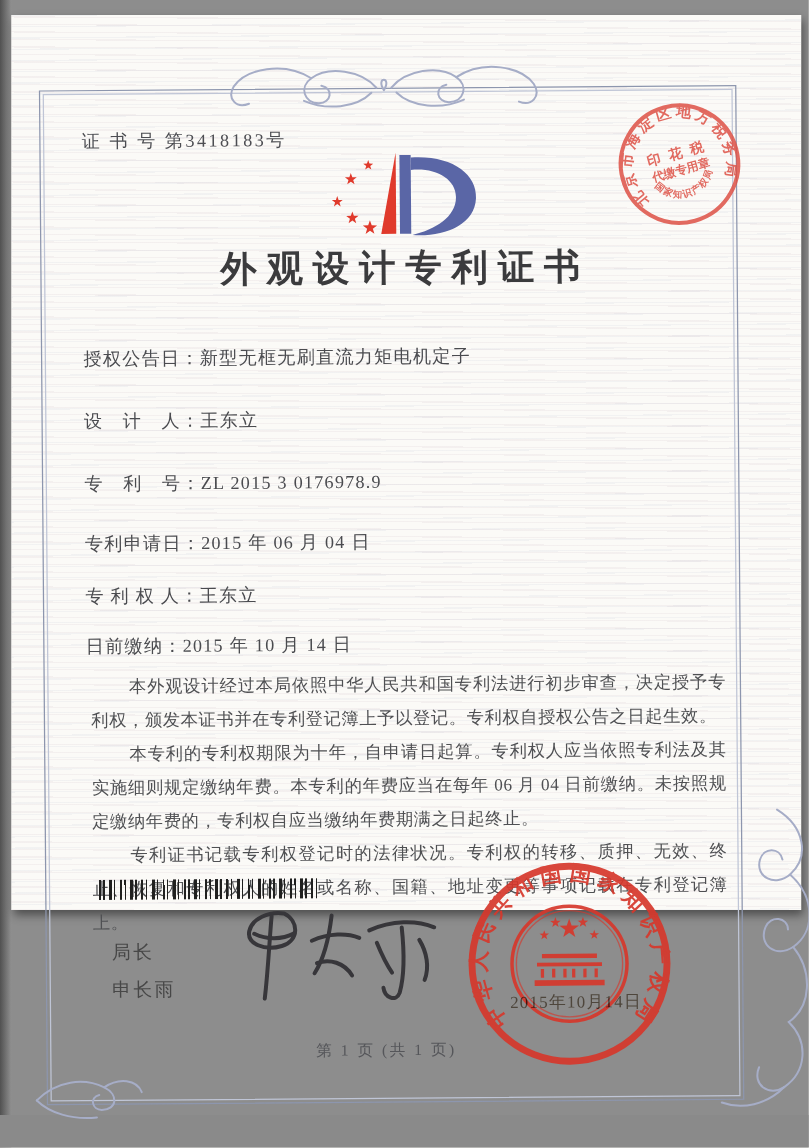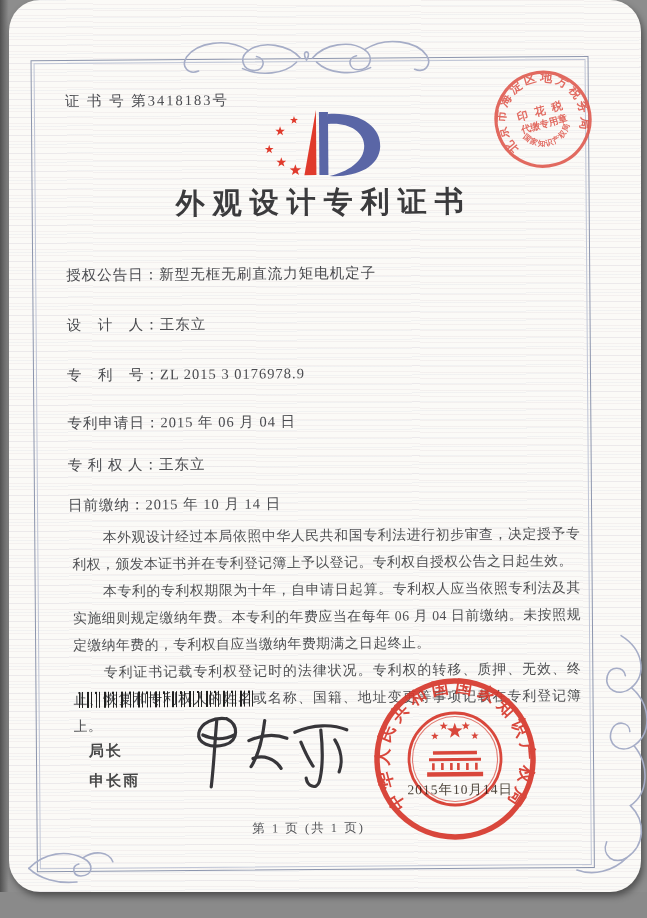--- a/index.html
+++ b/index.html
@@ -5,27 +5,26 @@
   html,body{margin:0;padding:0;}
   body{
     width:647px;height:918px;position:relative;overflow:hidden;
     background:#8d8d8d;
     font-family:"Liberation Serif","DejaVu Serif",serif;
   }
   .scan-left{position:absolute;left:0;top:0;width:9px;height:100%;
     background:linear-gradient(90deg,#515151,#8f8f8f);}
   .scan-bottom{position:absolute;left:0;bottom:0;width:100%;height:26px;background:#8a8a8a;}
   .paper{
-    position:absolute;left:9px;top:0;width:632px;height:892px;
+    position:absolute;left:9px;top:12px;width:632px;height:716px;
     background:
       repeating-linear-gradient(0.35deg, rgba(205,186,196,.16) 0 1px, transparent 1px 6px),
       repeating-linear-gradient(179.5deg, rgba(186,192,210,.14) 0 1px, transparent 1px 9px),
       #fbfaf7;
     box-shadow:2px 4px 7px rgba(0,0,0,.45);
-    border-radius:31px;
   }
   .tilt{position:absolute;left:0;top:0;right:0;bottom:0;transform:rotate(-0.45deg);transform-origin:50% 42%;}
   .frame{position:absolute;left:24px;top:58px;width:556px;height:810px;
     border:1px solid #8d96ae;}
   .frame:after{content:"";position:absolute;left:2px;top:2px;right:2px;bottom:2px;
     border:1px solid #bfc5d6;}
   svg.deco{position:absolute;pointer-events:none;}
   .deco path{fill:none;stroke:#a6adc7;stroke-width:1.6;stroke-linecap:round;}
   .cert-no{position:absolute;left:58px;top:90px;font-size:14.5px;color:#4c4d52;letter-spacing:2px;}
   .logo{position:absolute;left:250px;top:100px;}
@@ -36,21 +35,21 @@
   .body-text{position:absolute;left:62px;top:522px;width:508px;
     font-size:13.8px;line-height:27px;color:#4f5053;text-align:justify;letter-spacing:.5px;}
   .body-text p{margin:0;text-indent:2.2em;}
   .barcode{position:absolute;left:67px;top:690px;width:178px;height:16px;
     background:repeating-linear-gradient(90deg,
       #20201f 0 1.5px,transparent 1.5px 3.5px,
       #20201f 3.5px 4.6px,transparent 4.6px 8.2px,
       #20201f 8.2px 10.6px,transparent 10.6px 12.2px,
       #20201f 12.2px 13.2px,transparent 13.2px 17px);}
   .signer{position:absolute;left:77px;top:734px;font-family:"Liberation Sans","DejaVu Sans",sans-serif;
-    font-size:15px;font-weight:700;color:#474747;line-height:30px;letter-spacing:2px;}
+    font-size:15px;font-weight:400;color:#474747;line-height:30px;letter-spacing:2px;}
   .signature{position:absolute;left:175px;top:706px;}
   .signature path{fill:none;stroke:#37363a;stroke-width:3.2;stroke-linecap:round;stroke-linejoin:round;}
   .seal{position:absolute;left:357px;top:674px;opacity:.92;}
   .seal-text{font-size:17px;letter-spacing:5.2px;font-weight:700;fill:#d6382c;}
   .seal-date{position:absolute;left:368px;top:782px;width:160px;text-align:center;
     font-size:13.5px;color:#4e463c;letter-spacing:1px;mix-blend-mode:multiply;z-index:5;}
   .footer{position:absolute;left:146px;top:820px;width:300px;text-align:center;
     font-size:12.5px;color:#55565a;letter-spacing:2px;}
   .tax-stamp{position:absolute;left:479px;top:64px;transform:rotate(-15deg);opacity:.85;}
   .tax-stamp text{fill:#dd5146;font-weight:700;}

